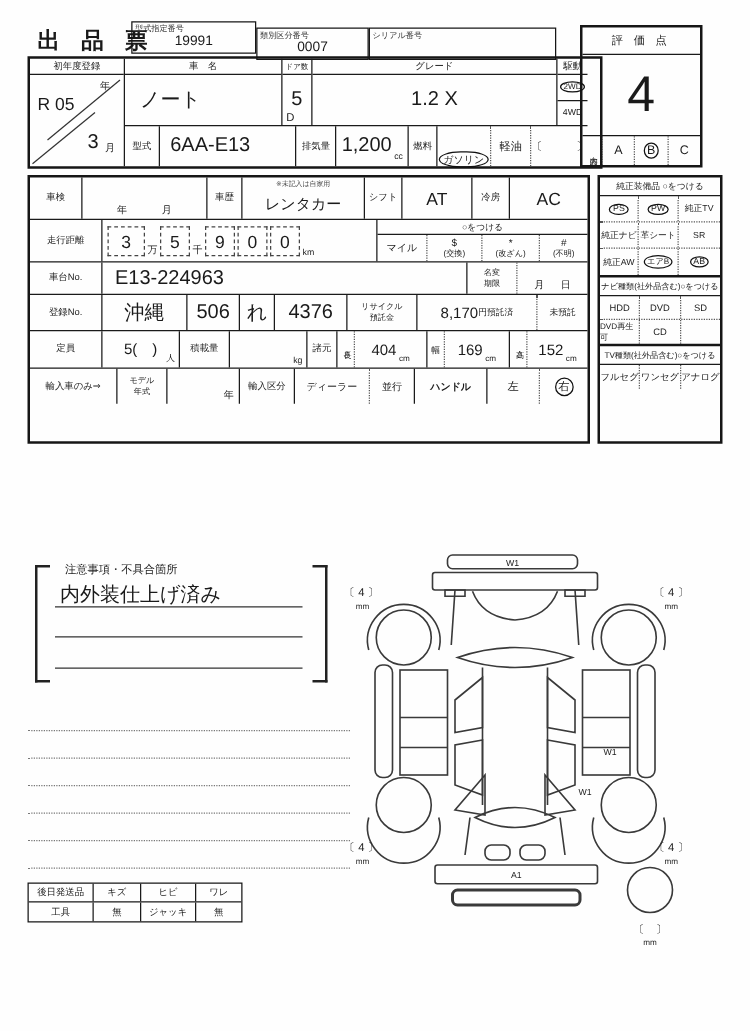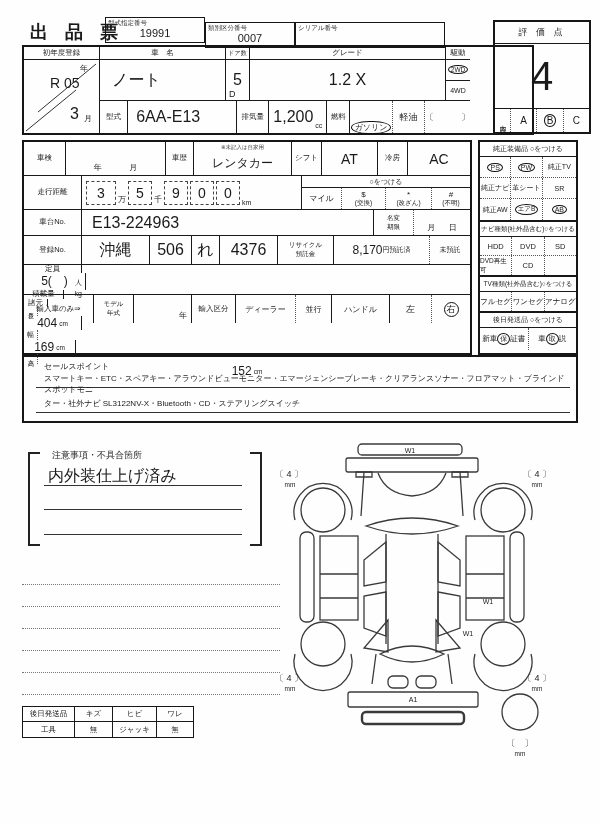--- a/index.html
+++ b/index.html
@@ -41,45 +41,45 @@
   </div>
   <div class="abs b15" style="left:205px;top:22px;width:90px;height:26px;">
     <div class="abs t6" style="left:2px;top:1px;color:#333;">類別区分番号</div>
     <div class="fxc t11" style="height:100%;padding-top:6px;">0007</div>
   </div>
   <div class="abs b15" style="left:295px;top:22px;width:150px;height:26px;">
     <div class="abs t6" style="left:2px;top:1px;color:#333;">シリアル番号</div>
     <div class="fxc t11" style="height:100%;"></div>
   </div>
 
-  <div class="abs b2" style="left:493px;top:20px;width:98px;height:114px;">
+  <div class="abs b2" style="left:464px;top:20px;width:98px;height:114px;">
     <div class="fxc t9 bb" style="height:22px;letter-spacing:3px;border-bottom-width:1.5px;">評 価 点</div>
     <div class="fxc" style="height:64px;font-size:40px;">4</div>
     <div class="row" style="height:24px;border-top:1.5px solid #161616;">
       <div class="fxc brd" style="width:16px;">
         <span class="t6 vert">内装</span>
       </div>
       <div class="fxc brd t10" style="flex:1;">A</div>
       <div class="fxc brd" style="flex:1;">
           <span class="circ t10">B</span>
         </div>
       <div class="fxc t10" style="flex:1;">C</div>
     </div>
   </div>
 
-  <div class="abs b2" style="left:22px;top:45px;width:512px;height:90px;">
+  <div class="abs b2" style="left:22px;top:45px;width:460px;height:90px;">
 
     <div class="abs br" style="left:0;top:0;width:76px;height:86px;">
       <div class="chead">初年度登録</div>
       <svg class="abs" style="left:0;top:13px;" width="75" height="73">
         <line x1="14" y1="52" x2="72" y2="4" stroke="#333" stroke-width="1"></line>
         <line x1="2" y1="71" x2="52" y2="30" stroke="#333" stroke-width="1"></line>
       </svg>
       <div class="abs t8" style="left:56px;top:16px;">年</div>
-      <div class="abs t14" style="left:6px;top:28px;margin-left:20px;">R 05</div>
+      <div class="abs t14" style="left:6px;top:28px;">R 05</div>
       <div class="abs t13" style="left:46px;top:58px;">3</div>
       <div class="abs t8" style="left:60px;top:66px;">月</div>
     </div>
 
     <div class="abs row" style="left:76px;top:0;width:370px;height:54px;border-bottom:1px solid #1a1a1a;">
       <div class="col br" style="width:126px;">
         <div class="chead">車　名</div>
         <div class="t13" style="flex:1;display:flex;align-items:center;padding-left:12px;">ノート</div>
       </div>
       <div class="col br" style="width:24px;position:relative;">
@@ -192,21 +192,21 @@
         <span class="t6">リサイクル</span>
         <span class="t6">預託金</span>
       </div>
       <div class="fxc brd" style="width:96px;">
         <span class="t12">8,170</span>
         <span class="t7">円預託済</span>
       </div>
       <div class="fxc t7" style="flex:1;">未預託</div>
     </div>
 
-    <div class="row bb" style="height:30px;flex-direction:column;">
+    <div class="row bb" style="height:30px;">
       <div class="fxc br lbl" style="width:58px;">定員</div>
       <div class="br" style="width:62px;position:relative;display:flex;align-items:center;justify-content:center;">
         <span class="t12">5(　)</span>
         <span class="abs t7" style="right:3px;bottom:2px;">人</span>
       </div>
       <div class="fxc br lbl" style="width:40px;">積載量</div>
       <div class="br" style="width:62px;position:relative;">
         <span class="abs t7" style="right:3px;bottom:2px;">kg</span>
       </div>
       <div class="fxc br lbl" style="width:24px;">諸元</div>
@@ -236,21 +236,21 @@
       <div class="col fxc br" style="width:40px;">
         <span class="t6">モデル</span>
         <span class="t6">年式</span>
       </div>
       <div class="br" style="width:58px;position:relative;">
         <span class="abs t8" style="right:4px;bottom:2px;">年</span>
       </div>
       <div class="fxc br lbl" style="width:44px;">輸入区分</div>
       <div class="fxc brd t8" style="width:60px;">ディーラー</div>
       <div class="fxc br t8" style="width:36px;">並行</div>
-      <div class="fxc br t8" style="width:58px;">ハンドル</div>
+      <div class="fxc br t8" style="width:58px;font-weight:bold;">ハンドル</div>
       <div class="fxc brd t9" style="width:42px;">左</div>
       <div class="fxc" style="flex:1;">
           <span class="circ t9">右</span>
         </div>
     </div>
   </div>
 
   <div class="abs b2" style="left:478px;top:140px;width:100px;height:215px;">
 
     <div>
@@ -296,42 +296,22 @@
 
     <div style="border-top:2px solid #161616;">
       <div class="fxc bb t6" style="height:15px;">TV種類(社外品含む)○をつける</div>
       <div class="row" style="height:19px;">
         <div class="fxc brd t75" style="flex:1;">フルセグ</div>
         <div class="fxc brd t75" style="flex:1;">ワンセグ</div>
         <div class="fxc t75" style="flex:1;">アナログ</div>
       </div>
     </div>
 
-    <div style="border-top:2px solid #161616;">
-      <div class="fxc bb t7" style="height:15px;">後日発送品 ○をつける</div>
-      <div class="row" style="height:22px;">
-        <div class="fxc brd t75" style="flex:1;">
-          <span>新車</span>
-            <span class="circ" style="font-size:7px;">保</span>
-            <span>証書</span>
-        </div>
-        <div class="fxc t75" style="flex:1;">
-          <span>車</span>
-            <span class="circ" style="font-size:7px;">取</span>
-            <span>説</span>
-        </div>
-      </div>
-    </div>
-  </div>
-
-  <div class="abs b2" style="left:22px;top:355px;width:556px;height:68px;">
-    <div class="abs t8" style="left:20px;top:4px;">セールスポイント</div>
-    <div class="abs uline t8" style="left:12px;top:16px;width:534px;height:15px;text-align:left;padding-left:8px;letter-spacing:0;">スマートキー・ETC・スペアキー・アラウンドビューモニター・エマージェンシーブレーキ・クリアランスソナー・フロアマット・ブラインドスポットモニ</div>
-    <div class="abs uline t8" style="left:12px;top:41px;width:534px;height:15px;text-align:left;padding-left:8px;">ター・社外ナビ SL3122NV-X・Bluetooth・CD・ステアリングスイッチ</div>
-  </div>
+  </div>
+
 
   <div class="abs" style="left:28px;top:452px;width:12px;height:94px;border-left:2px solid #222;border-top:2px solid #222;border-bottom:2px solid #222;"></div>
   <div class="abs" style="left:250px;top:452px;width:12px;height:94px;border-right:2px solid #222;border-top:2px solid #222;border-bottom:2px solid #222;"></div>
   <div class="abs t9" style="left:48px;top:449px;background:#fefefe;padding:0 4px;">注意事項・不具合箇所</div>
   <div class="abs uline t13" style="left:44px;top:466px;width:198px;height:20px;padding-left:4px;">内外装仕上げ済み</div>
   <div class="abs uline" style="left:44px;top:490px;width:198px;height:20px;"></div>
   <div class="abs uline" style="left:44px;top:515px;width:198px;height:20px;"></div>
 
   <div class="abs dotline" style="left:22px;top:584px;width:258px;"></div>
   <div class="abs dotline" style="left:22px;top:606px;width:258px;"></div>

